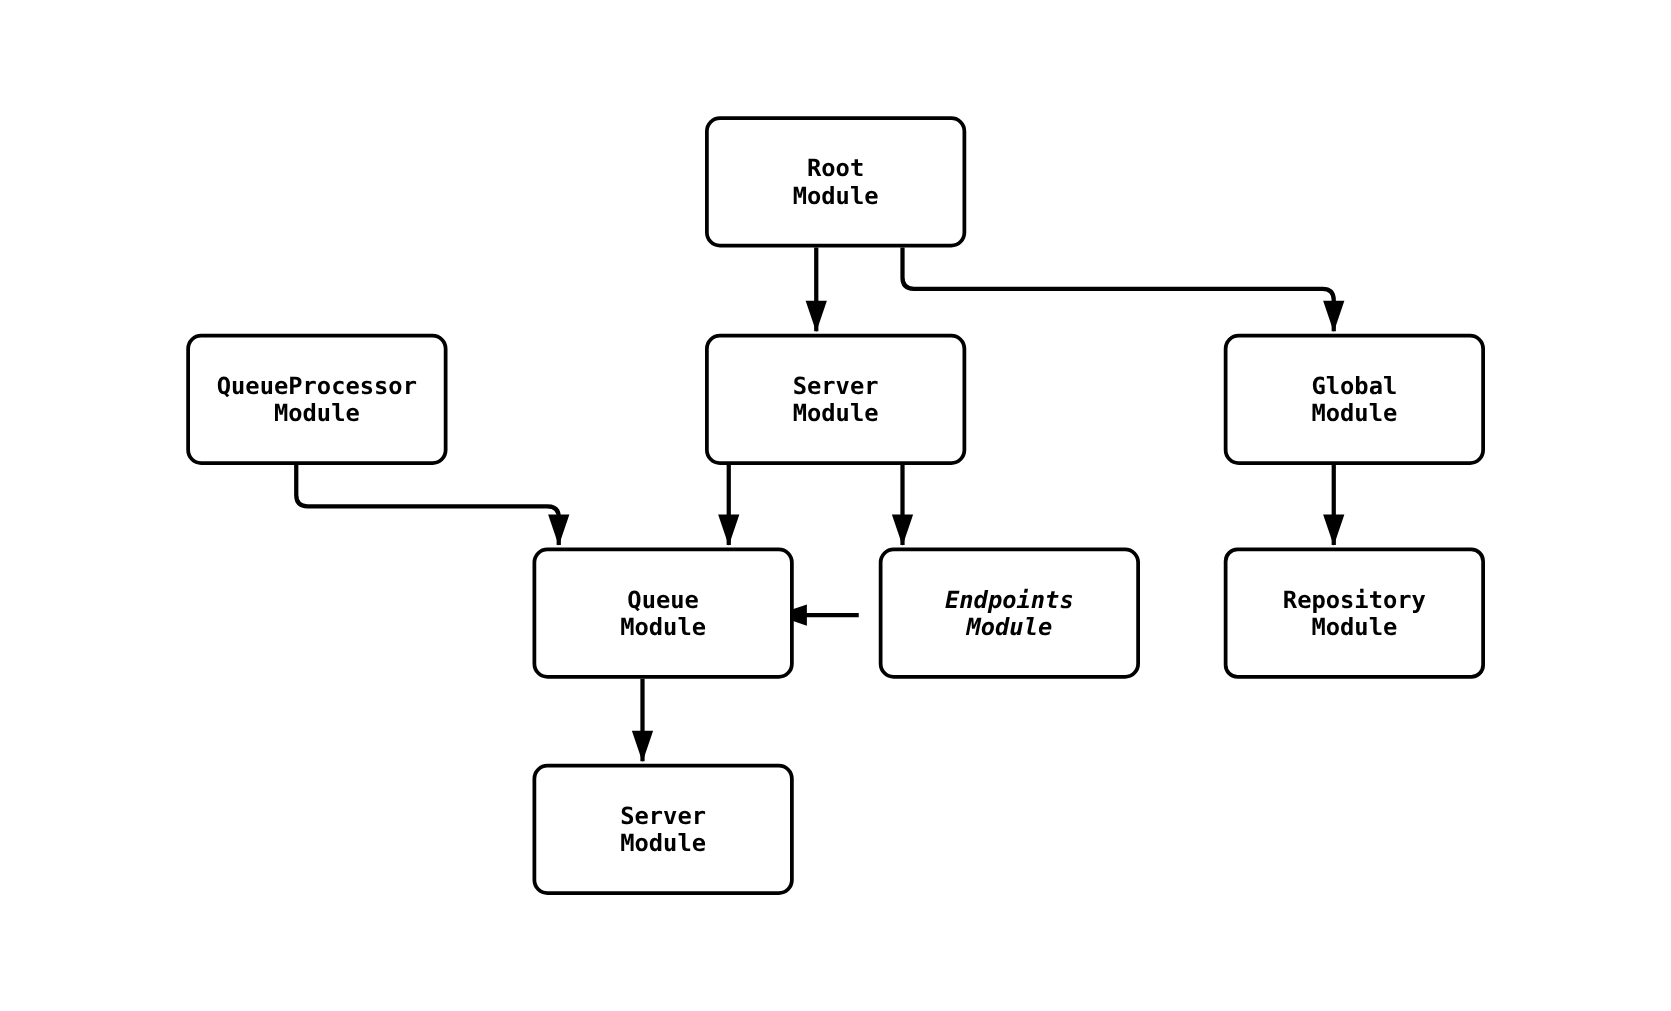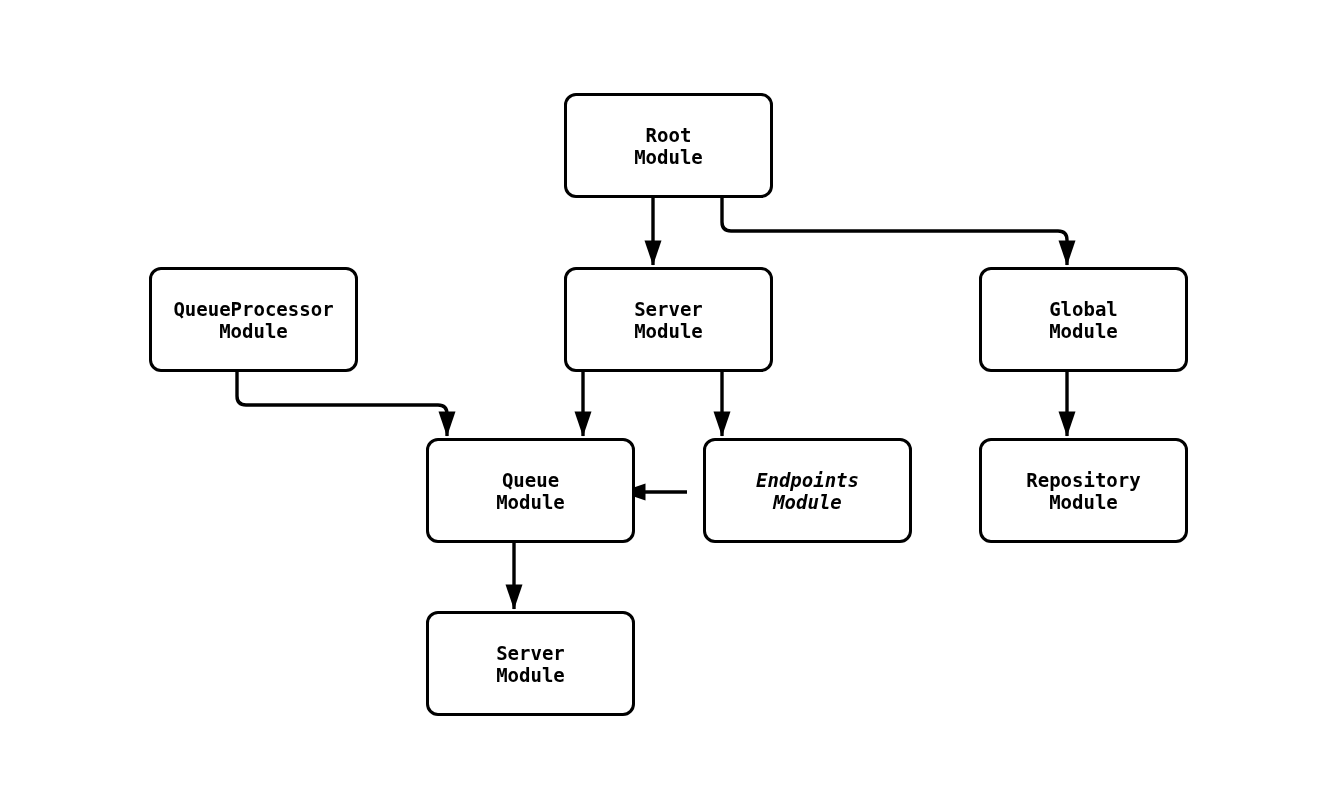--- a/index.html
+++ b/index.html
@@ -103,21 +103,21 @@
         <span class="node-line">Module</span>
       </div>
       <div class="node" style="left: 410px; top: 438px; width: 209px; height: 105px;">
         <span class="node-line">Queue</span>
         <span class="node-line">Module</span>
       </div>
       <div class="node" style="left: 687px; top: 438px; width: 209px; height: 105px; font-style: italic;">
         <span class="node-line">Endpoints</span>
         <span class="node-line">Module</span>
       </div>
-      <div class="node" style="left: 963px; top: 438px; width: 209px; height: 105px;">
+      <div class="node" style="left: 963px; top: 438px; width: 209px; height: 105px; border-radius: 11px;">
         <span class="node-line">Repository</span>
         <span class="node-line">Module</span>
       </div>
       <div class="node" style="left: 410px; top: 611px; width: 209px; height: 105px;">
         <span class="node-line">Server</span>
         <span class="node-line">Module</span>
       </div>
     </div>
 </div>
 

